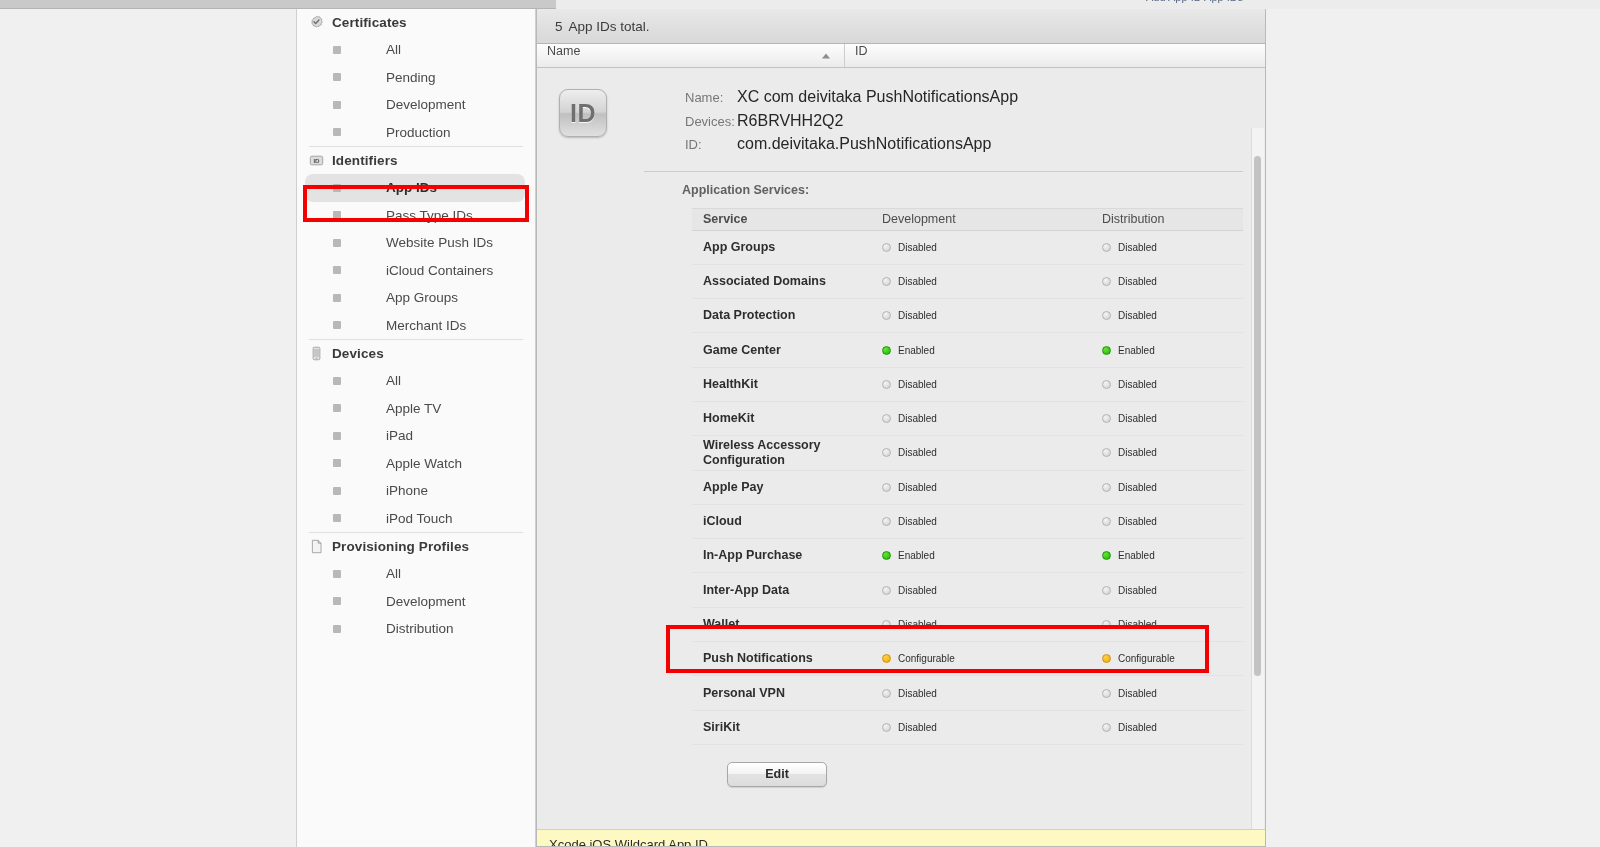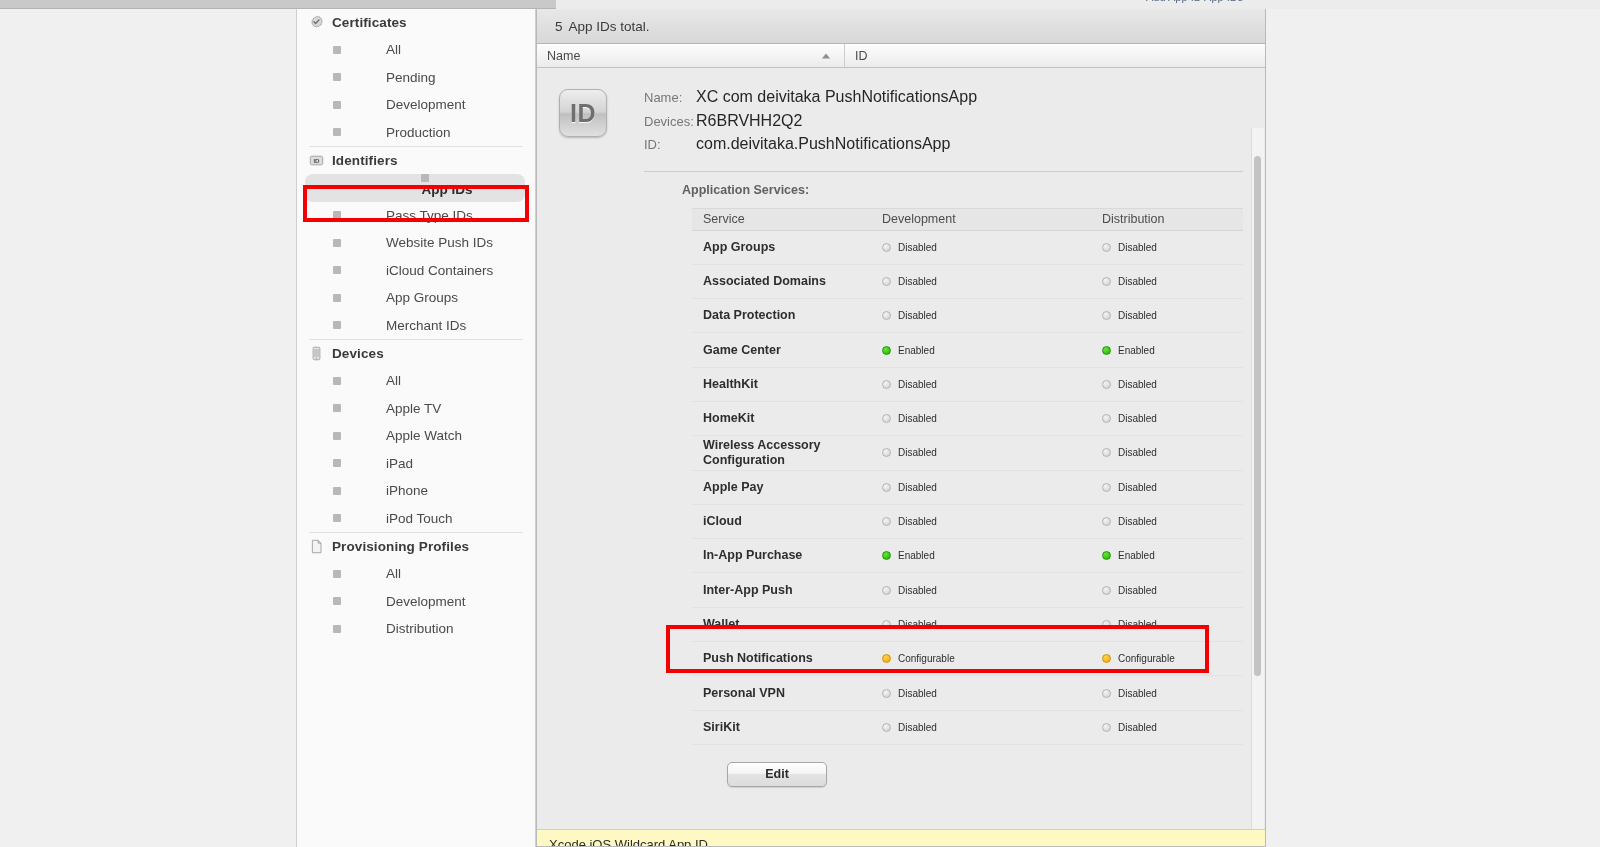--- a/index.html
+++ b/index.html
@@ -108,21 +108,20 @@
   .side-item .ilabel {
     font-size: 13.5px;
     color: #4a4a4a;
     margin-left: 36px;
   }
   .side-item.selected {
     background: #e3e3e3;
     border-radius: 8px;
     margin: 0 10px 0 8px;
     padding-left: 28px;
-    flex-direction: column;
   }
   .side-item.selected .ilabel {
     font-weight: bold;
     color: #2d2d2d;
   }
 
   
   .redbox {
     position: absolute;
     border: 4px solid #f40000;
@@ -160,21 +159,21 @@
   .col-head {
     height: 24px;
     background: linear-gradient(to bottom, #fdfdfd, #ebebeb);
     border-bottom: 1px solid #c2c2c2;
     display: flex;
     align-items: stretch;
     position: relative;
   }
   .col-head .ch {
     display: flex;
-    align-items: center;
+    align-items: flex-start;
     font-size: 12.5px;
     color: #4a4a4a;
     padding-left: 10px;
     position: relative;
   }
   .col-head .ch-name { width: 308px; border-right: 1px solid #cdcdcd; }
   .col-head .ch-id   { flex: 1; }
   .sort-arrow {
     position: absolute;
     right: 14px; top: 50%;
@@ -219,20 +218,21 @@
   .meta {
     margin-left: 37px;
     padding-top: 3px;
     flex: 1;
     padding-right: 22px;
   }
   .meta-row {
     display: flex;
     align-items: baseline;
     height: 23.5px;
+    margin-left: 41px;
   }
   .meta-row .mk {
     width: 52px;
     font-size: 13px;
     color: #777777;
     flex: 0 0 auto;
   }
   .meta-row .mv {
     font-size: 16px;
     color: #262626;
@@ -260,21 +260,21 @@
     display: flex;
     height: 22px;
     align-items: center;
     background: #e6e6e6;
     border-bottom: 1px solid #d4d4d4;
   }
   .svc-head div {
     font-size: 12.5px;
     color: #4d4d4d;
   }
-  .c-service { width: 190px; padding-left: 11px; }
+  .c-service { width: 190px; padding-left: 11px; font-weight: bold; }
   .c-dev     { width: 220px; }
   .c-dist    { flex: 1; }
 
   .svc-row {
     display: flex;
     align-items: center;
     min-height: 34.3px;
     border-bottom: 1px solid #e2e2e2;
     background: #ebebeb;
   }
@@ -453,25 +453,25 @@
         <div class="side-item">
           <span class="bullet"></span>
           <span class="ilabel">All</span>
         </div>
         <div class="side-item">
           <span class="bullet"></span>
           <span class="ilabel">Apple TV</span>
         </div>
         <div class="side-item">
           <span class="bullet"></span>
+          <span class="ilabel">iPad</span>
+        </div>
+        <div class="side-item">
+          <span class="bullet"></span>
           <span class="ilabel">Apple Watch</span>
-        </div>
-        <div class="side-item">
-          <span class="bullet"></span>
-          <span class="ilabel">iPad</span>
         </div>
         <div class="side-item">
           <span class="bullet"></span>
           <span class="ilabel">iPhone</span>
         </div>
         <div class="side-item">
           <span class="bullet"></span>
           <span class="ilabel">iPod Touch</span>
         </div>
         <div class="side-sep"></div>
@@ -652,21 +652,21 @@
               <div class="sval dev">
                 <span class="dot enabled"></span>
                 <span>Enabled</span>
               </div>
               <div class="sval dist">
                 <span class="dot enabled"></span>
                 <span>Enabled</span>
               </div>
             </div>
             <div class="svc-row">
-              <div class="sname">Inter-App Push</div>
+              <div class="sname">Inter-App Data</div>
               <div class="sval dev">
                 <span class="dot disabled"></span>
                 <span>Disabled</span>
               </div>
               <div class="sval dist">
                 <span class="dot disabled"></span>
                 <span>Disabled</span>
               </div>
             </div>
             <div class="svc-row">

